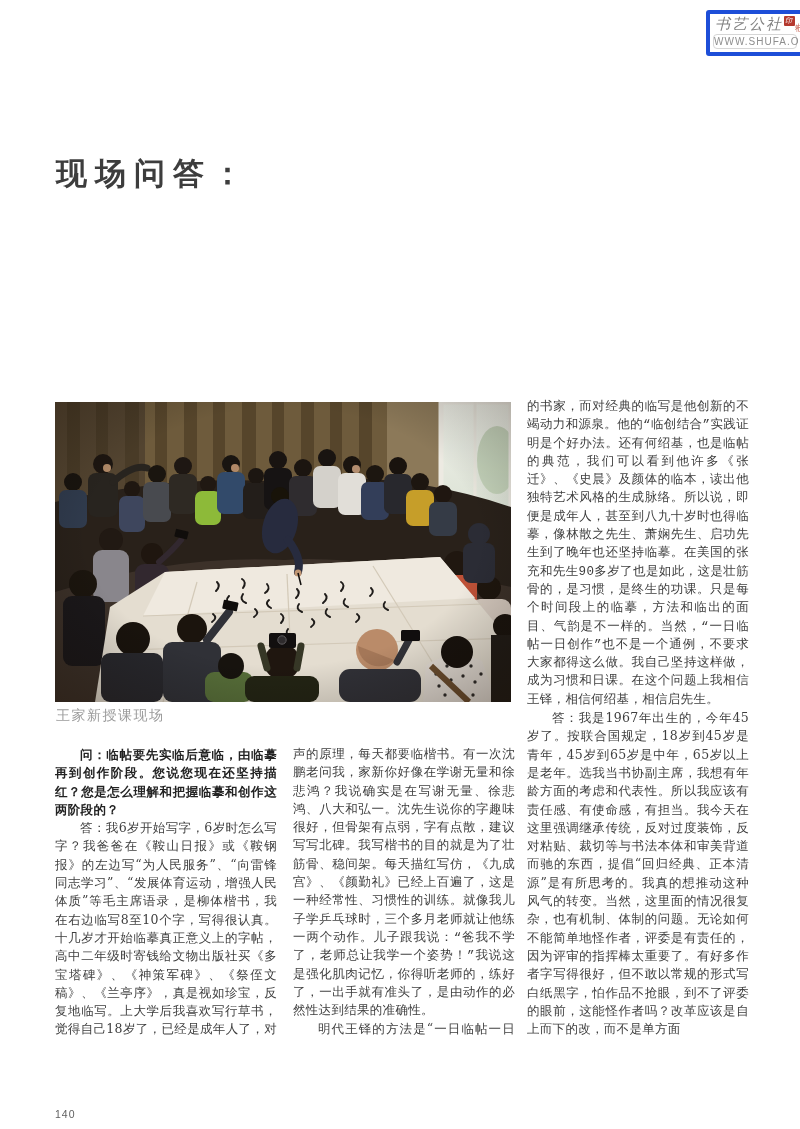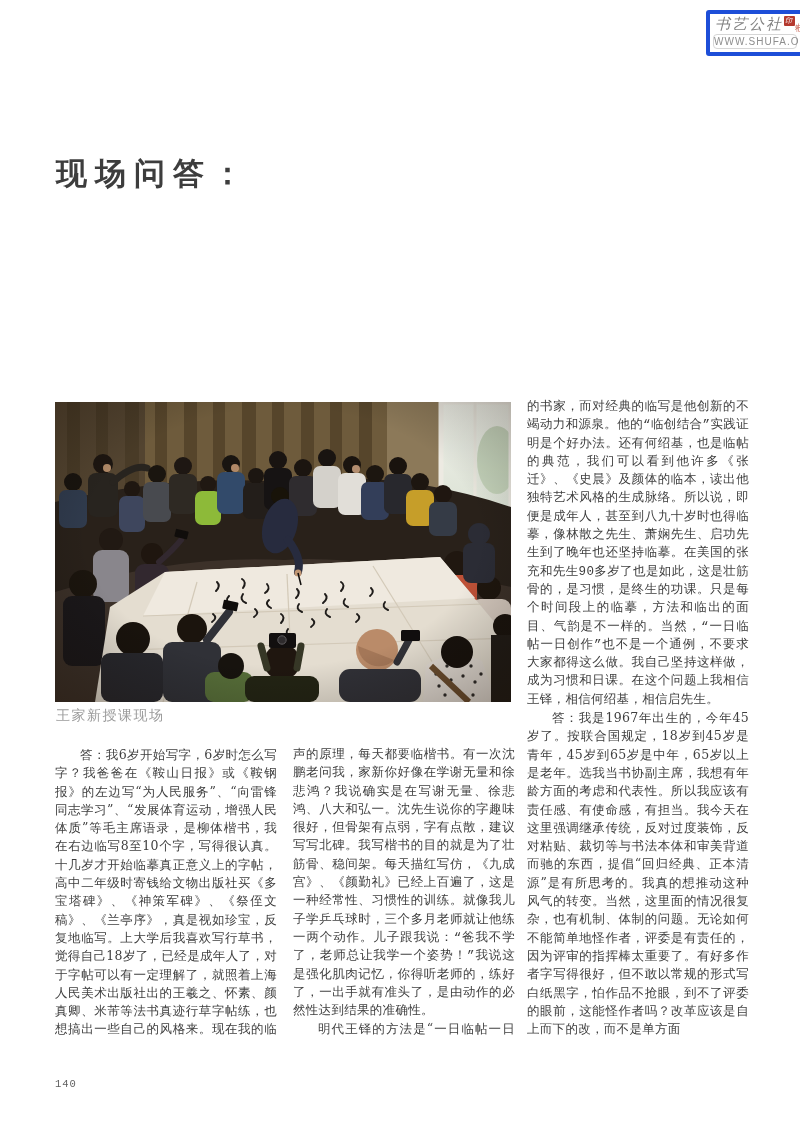--- a/index.html
+++ b/index.html
@@ -50,22 +50,22 @@
     font-size:12.5px;line-height:18.3px;color:#3e3e3e;
     text-align:justify;letter-spacing:.3px;
   }
   .col p{margin:0;text-indent:2em;}
   .col p.no-indent{text-indent:0;font-family:Liberation Mono, monospace;}
   .col p.question{font-weight:bold;color:#232323;}
   #col1{left:55px;top:746px;height:292px;}
   #col2{left:293px;top:746px;height:292px;}
   #col3{left:527px;top:398px;height:648px;}
   .page-number{
-    position:absolute;left:55px;top:1078px;font-size:10.5px;color:#606060;
-    font-family:Liberation Mono, monospace;letter-spacing:1px;
+    position:absolute;left:55px;top:1108px;font-size:10.5px;color:#606060;
+    font-family:Liberation Sans, sans-serif;letter-spacing:1px;
   }
 </style>
 </head>
 <body>
 
 <div class="page">
 
   <div class="logo-box">
     <div class="logo-cn">
       <span>书艺公社</span><span class="logo-seal">印</span>
@@ -246,20 +246,21 @@
       <circle cx="450" cy="224" r="12" fill="#15110d"></circle>
         <rect x="436" y="233" width="20" height="67" fill="#1c1a17"></rect>
 
       <rect width="456" height="300" fill="rgba(130,85,30,0.05)"></rect>
       <rect width="456" height="300" fill="url(#vig)"></rect>
     </svg>
   </div>
   <div class="photo-caption">王家新授课现场</div>
 
   <div class="col" id="col1">
+      <p class="question">问：临帖要先实临后意临，由临摹再到创作阶段。您说您现在还坚持描红？您是怎么理解和把握临摹和创作这两阶段的？</p>
       <p class="">答：我6岁开始写字，6岁时怎么写字？我爸爸在《鞍山日报》或《鞍钢报》的左边写“为人民服务”、“向雷锋同志学习”、“发展体育运动，增强人民体质”等毛主席语录，是柳体楷书，我在右边临写8至10个字，写得很认真。十几岁才开始临摹真正意义上的字帖，高中二年级时寄钱给文物出版社买《多宝塔碑》、《神策军碑》、《祭侄文稿》、《兰亭序》，真是视如珍宝，反复地临写。上大学后我喜欢写行草书，觉得自己18岁了，已经是成年人了，对于字帖可以有一定理解了，就照着上海人民美术出版社出的王羲之、怀素、颜真卿、米芾等法书真迹行草字帖练，也想搞出一些自己的风格来。现在我的临摹，是京剧演员“吊嗓子”练</p>
     </div>
   <div class="col" id="col2">
       <p class=" no-indent">声的原理，每天都要临楷书。有一次沈鹏老问我，家新你好像在学谢无量和徐悲鸿？我说确实是在写谢无量、徐悲鸿、八大和弘一。沈先生说你的字趣味很好，但骨架有点弱，字有点散，建议写写北碑。我写楷书的目的就是为了壮筋骨、稳间架。每天描红写仿，《九成宫》、《颜勤礼》已经上百遍了，这是一种经常性、习惯性的训练。就像我儿子学乒乓球时，三个多月老师就让他练一两个动作。儿子跟我说：“爸我不学了，老师总让我学一个姿势！”我说这是强化肌肉记忆，你得听老师的，练好了，一出手就有准头了，是由动作的必然性达到结果的准确性。</p>
       <p class="">明代王铎的方法是“一日临帖一日应索请”，王铎的《拟山园帖》里有大量的临摹张芝、王羲之、米芾的作品，还有许多临摹的楷书，这些对他的创作是有巨大影响的。王铎是位极具创造力</p>
     </div>
   <div class="col" id="col3">
       <p class=" no-indent">的书家，而对经典的临写是他创新的不竭动力和源泉。他的“临创结合”实践证明是个好办法。还有何绍基，也是临帖的典范，我们可以看到他许多《张迁》、《史晨》及颜体的临本，读出他独特艺术风格的生成脉络。所以说，即便是成年人，甚至到八九十岁时也得临摹，像林散之先生、萧娴先生、启功先生到了晚年也还坚持临摹。在美国的张充和先生90多岁了也是如此，这是壮筋骨的，是习惯，是终生的功课。只是每个时间段上的临摹，方法和临出的面目、气韵是不一样的。当然，“一日临帖一日创作”也不是一个通例，不要求大家都得这么做。我自己坚持这样做，成为习惯和日课。在这个问题上我相信王铎，相信何绍基，相信启先生。</p>
       <p class="">答：我是1967年出生的，今年45岁了。按联合国规定，18岁到45岁是青年，45岁到65岁是中年，65岁以上是老年。选我当书协副主席，我想有年龄方面的考虑和代表性。所以我应该有责任感、有使命感，有担当。我今天在这里强调继承传统，反对过度装饰，反对粘贴、裁切等与书法本体和审美背道而驰的东西，提倡“回归经典、正本清源”是有所思考的。我真的想推动这种风气的转变。当然，这里面的情况很复杂，也有机制、体制的问题。无论如何不能简单地怪作者，评委是有责任的，因为评审的指挥棒太重要了。有好多作者字写得很好，但不敢以常规的形式写白纸黑字，怕作品不抢眼，到不了评委的眼前，这能怪作者吗？改革应该是自上而下的改，而不是单方面</p>
     </div>

